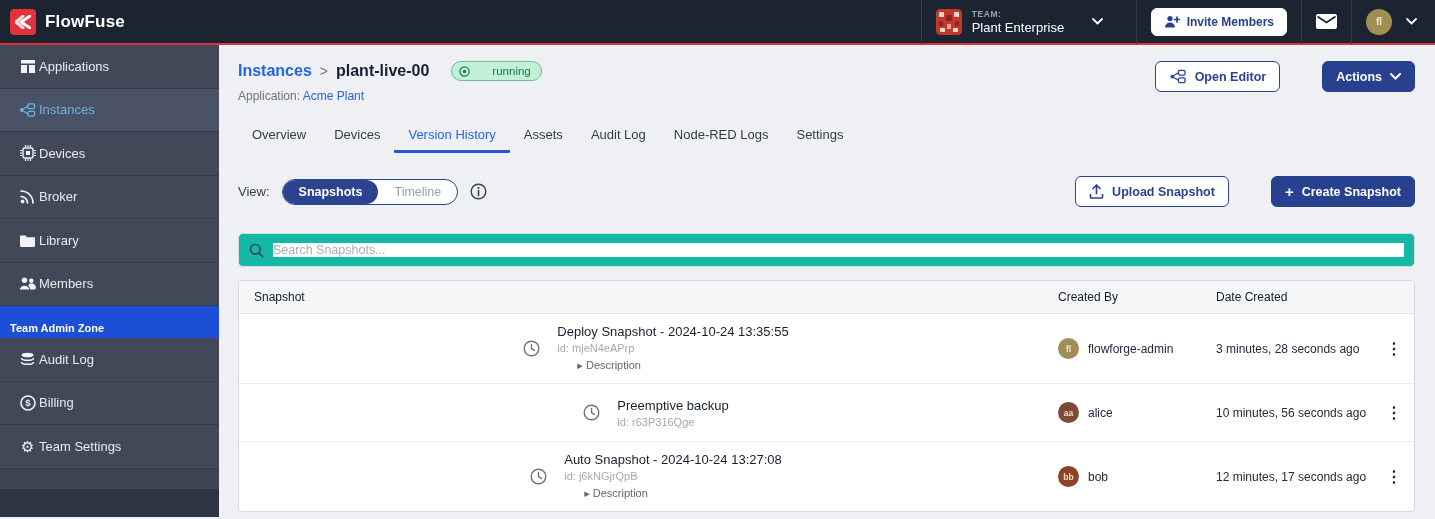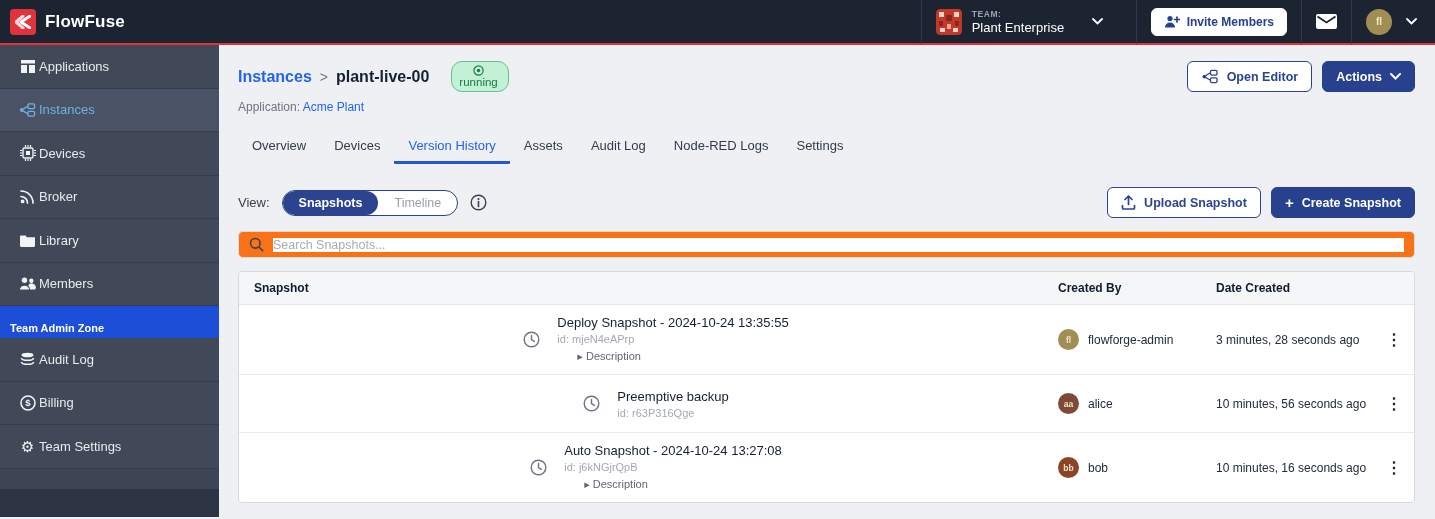--- a/index.html
+++ b/index.html
@@ -36,53 +36,53 @@
   .side-foot { height:28px; background:#2d3443; }
   .gear-glyph { font-size:15px; line-height:1; }
 
   
   .main { flex:1; padding:16px 20px 0 19px; }
   .head-row { display:flex; justify-content:space-between; align-items:flex-start; }
   .crumbs { display:flex; align-items:center; gap:8px; }
   .crumb-link { color:#2563eb; font-size:16px; font-weight:bold; cursor:pointer; }
   .crumb-sep { color:#6d7582; font-size:14px; }
   .crumb-current { color:#152033; font-size:16px; font-weight:bold; }
-  .badge-running { margin-left:14px; display:inline-flex; align-items:center; gap:0; background:#c4f1d6;
-                   border:1px solid #5fc493; color:#157a4c; font-size:11.5px; border-radius:11px; padding:3px 10px 3px 7px;flex-direction:column; }
+  .badge-running { margin-left:14px; display:inline-flex; align-items:center; gap:22px; background:#c4f1d6;
+                   border:1px solid #5fc493; color:#157a4c; font-size:11.5px; border-radius:11px; padding:3px 10px 3px 7px; }
   .app-line { margin-top:8px; font-size:12px; color:#6d7582; }
   .app-link { color:#2563eb; cursor:pointer; }
   .head-btns { display:flex; gap:10px; }
-  .btn { border-radius:6px; font-size:12.5px; font-weight:bold; padding:7px 13px; display:flex; align-items:center; gap:8px; cursor:pointer; }
+  .btn { border-radius:6px; font-size:12.5px; font-weight:bold; padding:7px 13px; display:flex; align-items:center; gap:8px; cursor:pointer;margin-left:32px; }
   .btn-outline { background:#fff; border:1px solid #2c4390; color:#2c4390; }
   .btn-primary { background:#27418e; border:1px solid #27418e; color:#fff; }
 
   .tabs { display:flex; margin-top:15px; }
   .tab { padding:9px 14px 8px; font-size:13px; color:#333c4a; cursor:pointer; border-bottom:3px solid transparent; }
   .tab.active { color:#2563eb; border-bottom-color:#2457d6; border-radius:1px; }
 
   .toolbar { margin-top:23px; display:flex; justify-content:space-between; align-items:center; }
   .toolbar-left { display:flex; align-items:center; gap:12px; }
   .view-label { font-size:13px; color:#374151; }
   .toggle { display:flex; background:#fff; border:1.5px solid #2c4390; border-radius:15px; overflow:hidden; }
   .toggle-opt { font-size:12.5px; padding:5px 16px; color:#9aa1ac; cursor:pointer; border-radius:13px; }
   .toggle-opt.selected { background:#2c4390; color:#fff; font-weight:bold; }
   .info-btn { display:flex; align-items:center; cursor:pointer; color:#374151; }
   .toolbar-right { display:flex; gap:10px; }
   .plus-glyph { font-size:15px; font-weight:bold; line-height:10px; }
 
-  .searchbar { margin-top:13px; background:#f97316; border:1px solid #d6d9de; border-radius:5px;
-               height:27px; display:flex; align-items:center; padding:0 10px; gap:9px; }
+  .searchbar { margin-top:26px; background:#14b8a6; border:1px solid #d6d9de; border-radius:5px;
+               height:34px; display:flex; align-items:center; padding:0 10px; gap:9px; }
   .searchbar input { border:none; outline:none; flex:1; font-size:12.5px; color:#374151; font-family:"Liberation Sans", sans-serif; }
   .searchbar input::placeholder { color:#a6adb8; }
 
   
   .table { margin-top:13px; background:#fff; border:1px solid #d6d9de; border-radius:4px; overflow:hidden; }
   .trow { display:grid; grid-template-columns:1fr 158px 158px 40px; align-items:center; }
   .thead { background:#f5f6f8; border-bottom:1px solid #e3e5e9; }
-  .th { font-size:12px; font-weight:bold; color:#111c2e; padding:9px 0; }
+  .th { font-size:12px; font-weight:normal; color:#111c2e; padding:9px 0; }
   .th:first-child { padding-left:15px; }
   .trow.data { border-bottom:1px solid #e9ebee; min-height:58px; }
   .trow.data:last-child { border-bottom:none; }
   .cell-snap { display:flex; align-items:center; gap:17px; padding:10px 0 10px 15px;justify-content:center; }
   .clock { color:#6b7280; flex-shrink:0; }
   .snap-title { font-size:13px; color:#15202f; }
   .snap-id { font-size:11px; color:#a3a9b3; margin-top:3px; }
   .desc { font-size:11px; color:#5f6673; margin-top:5px; cursor:pointer; display:inline-block;margin-left:20px; }
   .desc::before { content:"\25B8  "; color:#5f6673; }
   .desc:empty { display:none; }
@@ -422,19 +422,19 @@
             <div class="snap-id">id: j6kNGjrQpB</div>
             <span class="desc">Description</span>
           </div>
         </div>
         <div class="cell-user">
           <span class="row-avatar" style="background-color: rgb(138, 69, 39);">
               <span>bb</span>
             </span>
           <span class="user-name">bob</span>
         </div>
-        <div class="cell-date">10 minutes, 16 seconds ago</div>
+        <div class="cell-date">12 minutes, 17 seconds ago</div>
         <div class="kebab">⋮</div>
       </div>
     </div>
 
   </div>
 </div>
 
 </body></html>

